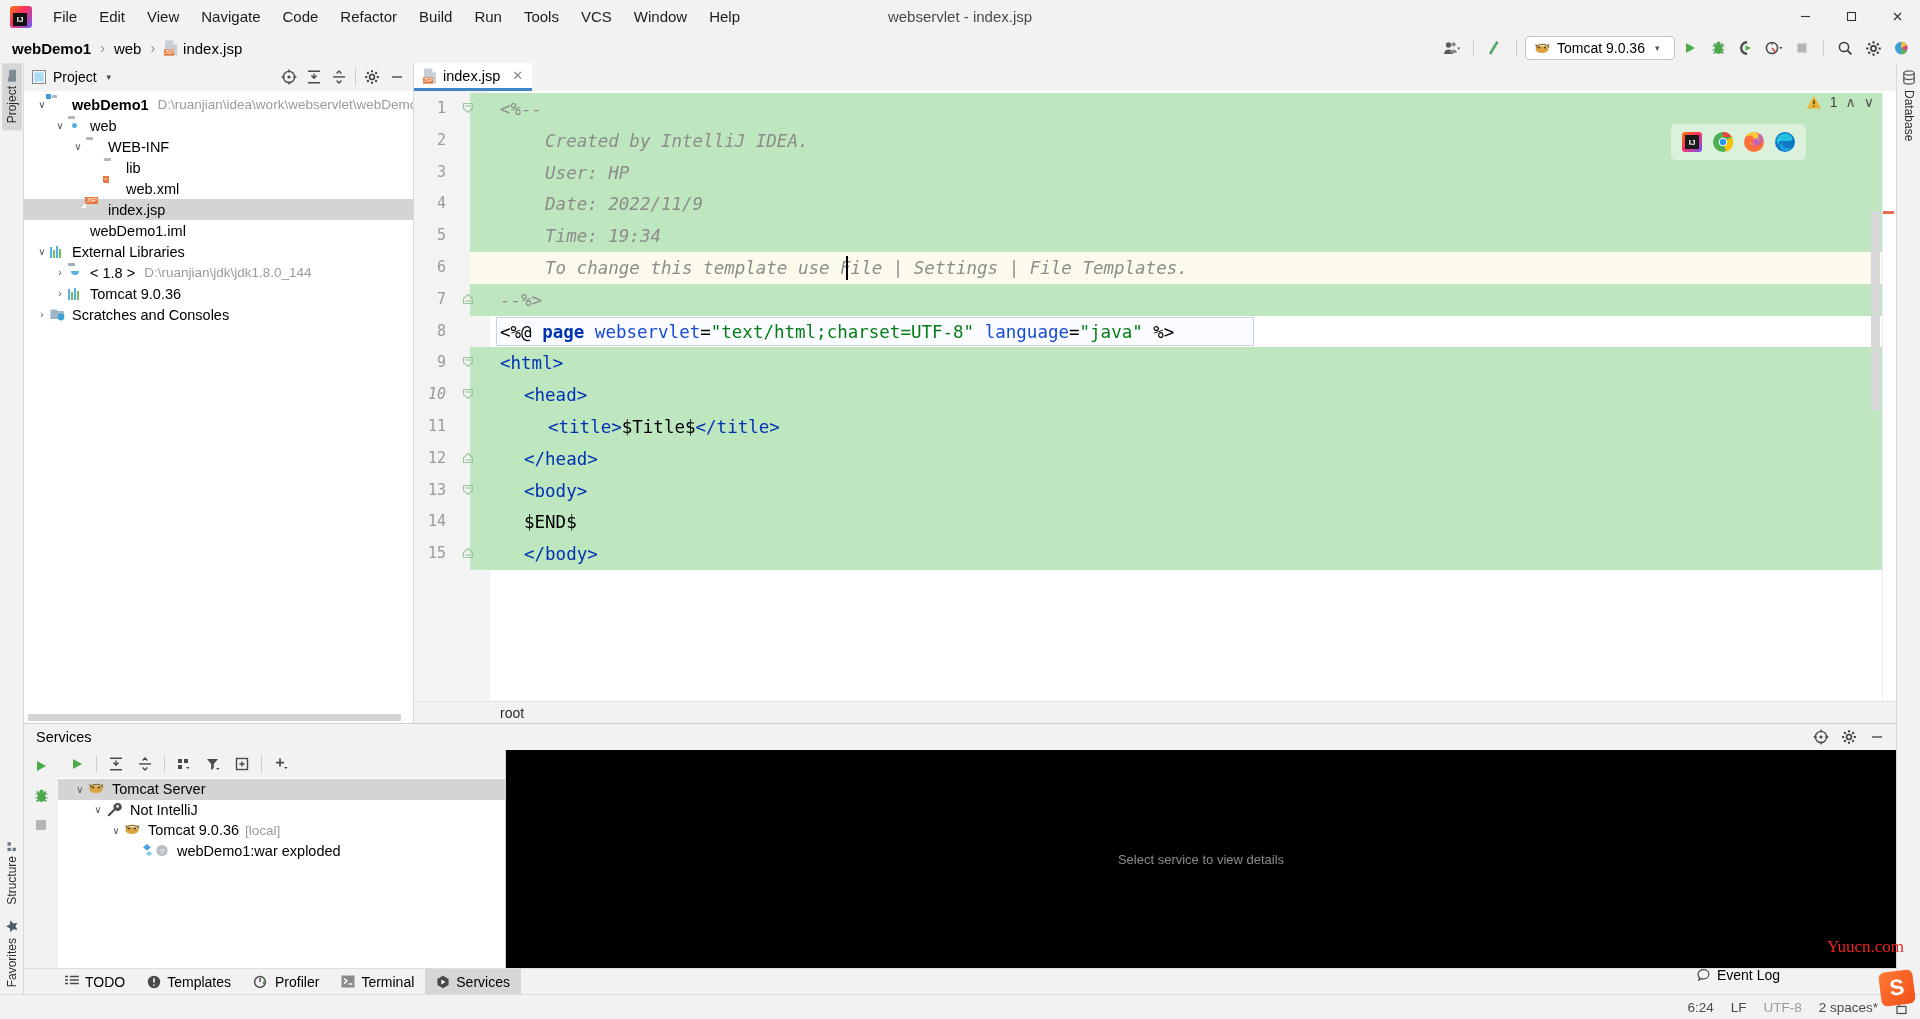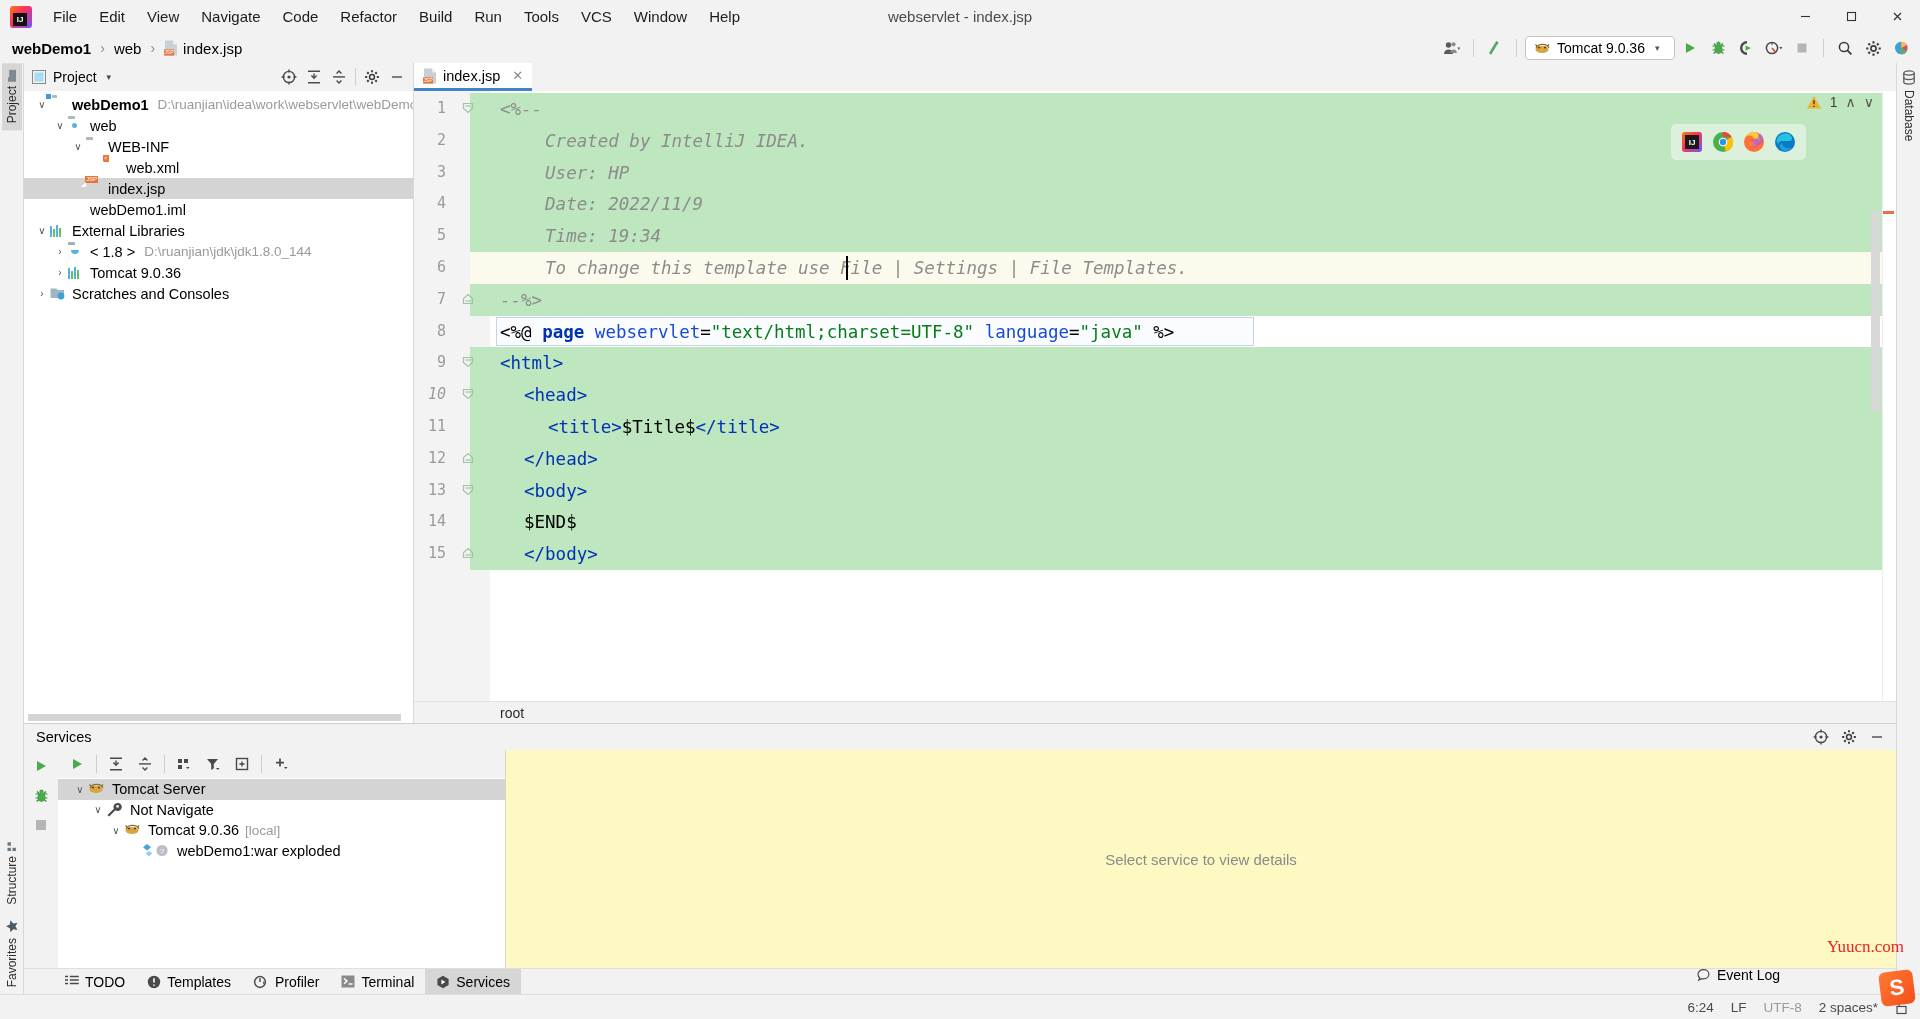--- a/index.html
+++ b/index.html
@@ -129,21 +129,21 @@
   .services { flex:0 0 245px; background:#f2f2f2; display:flex; flex-direction:column; border-top:1px solid #cfcfcf;}
   .sv-header{ height:26px; display:flex; align-items:center; padding:0 6px 0 12px; font-size:14.5px; flex:0 0 26px;}
   .sv-actions{ margin-left:auto; display:flex; gap:2px;}
   .sv-act{width:26px;height:22px;display:flex;align-items:center;justify-content:center;}
   .sv-body{ flex:1 1 auto; display:flex; min-height:0;}
   .sv-runstrip{ width:34px; flex:0 0 34px; background:#f2f2f2; display:flex; flex-direction:column; align-items:center; padding-top:8px; gap:14px;}
   .sv-tree-wrap{ width:448px; flex:0 0 448px; background:#fff; border-right:1px solid #d4d4d4; display:flex; flex-direction:column;}
   .sv-toolbar{ height:28px; display:flex; align-items:center; gap:3px; padding-left:6px; background:#f2f2f2; flex:0 0 28px;}
   .sv-tb{width:26px;height:22px;display:flex;align-items:center;justify-content:center;}
   .sv-tree{flex:1 1 auto; background:#fff; padding-top:1px;}
-  .sv-detail{ flex:1 1 auto; background:#fef9c3; display:flex; align-items:center; justify-content:center; color:#8a8a8a; font-size:15px;}
+  .sv-detail{ flex:1 1 auto; background:#000000; display:flex; align-items:center; justify-content:center; color:#8a8a8a; font-size:13px;}
 
   
   .bottombar{ height:26px; background:#f2f2f2; display:flex; align-items:center; padding-left:30px; flex:0 0 26px; border-top:1px solid #dedede;}
   .btab{ display:flex; align-items:center; gap:6px; height:26px; padding:0 11px; font-size:14px;}
   .btab.sel{ background:#d6d6d6;}
 
   
   .statusbar{ height:25px; background:#f2f2f2; display:flex; align-items:center; flex:0 0 25px; font-size:13.5px; color:#4a4a4a;
     border-top:1px solid #dedede; position:relative;}
   .status-right{ margin-left:auto; display:flex; align-items:center; gap:17px; padding-right:12px;}
@@ -399,20 +399,25 @@
               </div>
               <div class="tnode" style="padding-left: 28px;">
                 <span class="arrow">∨</span>
                 <span class="ic"><span class="folder"><span class="dot"></span></span></span>
                 <span class="lbl">web</span>
               </div>
               <div class="tnode" style="padding-left: 46px;">
                 <span class="arrow">∨</span>
                 <span class="ic"><span class="folder"></span></span>
                 <span class="lbl">WEB-INF</span>
+              </div>
+              <div class="tnode" style="padding-left: 64px;">
+                <span class="arrow"></span>
+                <span class="ic"><span class="folder"></span></span>
+                <span class="lbl">lib</span>
               </div>
               <div class="tnode" style="padding-left: 64px;">
                 <span class="arrow"></span>
                 <span class="ic"><span class="fileic"><span class="tag">&lt;</span></span></span>
                 <span class="lbl">web.xml</span>
               </div>
               <div class="tnode sel" style="padding-left: 46px;">
                 <span class="arrow"></span>
                 <span class="ic"><span class="fileic"><span class="tag">JSP</span></span></span>
                 <span class="lbl">index.jsp</span>
@@ -769,21 +774,21 @@
                   <span class="lbl">Tomcat Server</span>
                 </div>
                 <div class="tnode" style="height: 20.5px; padding-left: 32px;">
                   <span class="arrow">∨</span>
                   <span class="ic" style="width: 19px; flex: 0 0 19px;">
                     <svg width="16" height="15" viewBox="0 0 16 15">
                       <path d="M11.5 1a4 4 0 00-3.6 5.7L1.5 13l1.6 1.6 6.3-6.4A4 4 0 1011.5 1z" fill="#4a4a4a"></path>
                       <circle cx="11.6" cy="4.4" r="1.4" fill="#f2f2f2"></circle>
                     </svg>
                   </span>
-                  <span class="lbl">Not Navigate</span>
+                  <span class="lbl">Not IntelliJ</span>
                 </div>
                 <div class="tnode" style="height: 20.5px; padding-left: 50px;">
                   <span class="arrow">∨</span>
                   <span class="ic" style="width: 19px; flex: 0 0 19px;">
                     <svg width="17" height="14" viewBox="0 0 17 14">
                       <ellipse cx="8" cy="8.5" rx="6.5" ry="3.4" fill="#d9a441"></ellipse>
                       <path d="M2 7c1-2.4 4-3.6 6.5-3.6S14 4.6 15 7" fill="none" stroke="#8b6a22" stroke-width="1.1"></path>
                       <circle cx="5" cy="6.6" r="1" fill="#4a3a11"></circle>
                       <circle cx="11" cy="6.6" r="1" fill="#4a3a11"></circle>
                       <path d="M1.5 3.5l2 2.2M15 3.5l-2 2.2" stroke="#8b6a22" stroke-width="1.2"></path>

